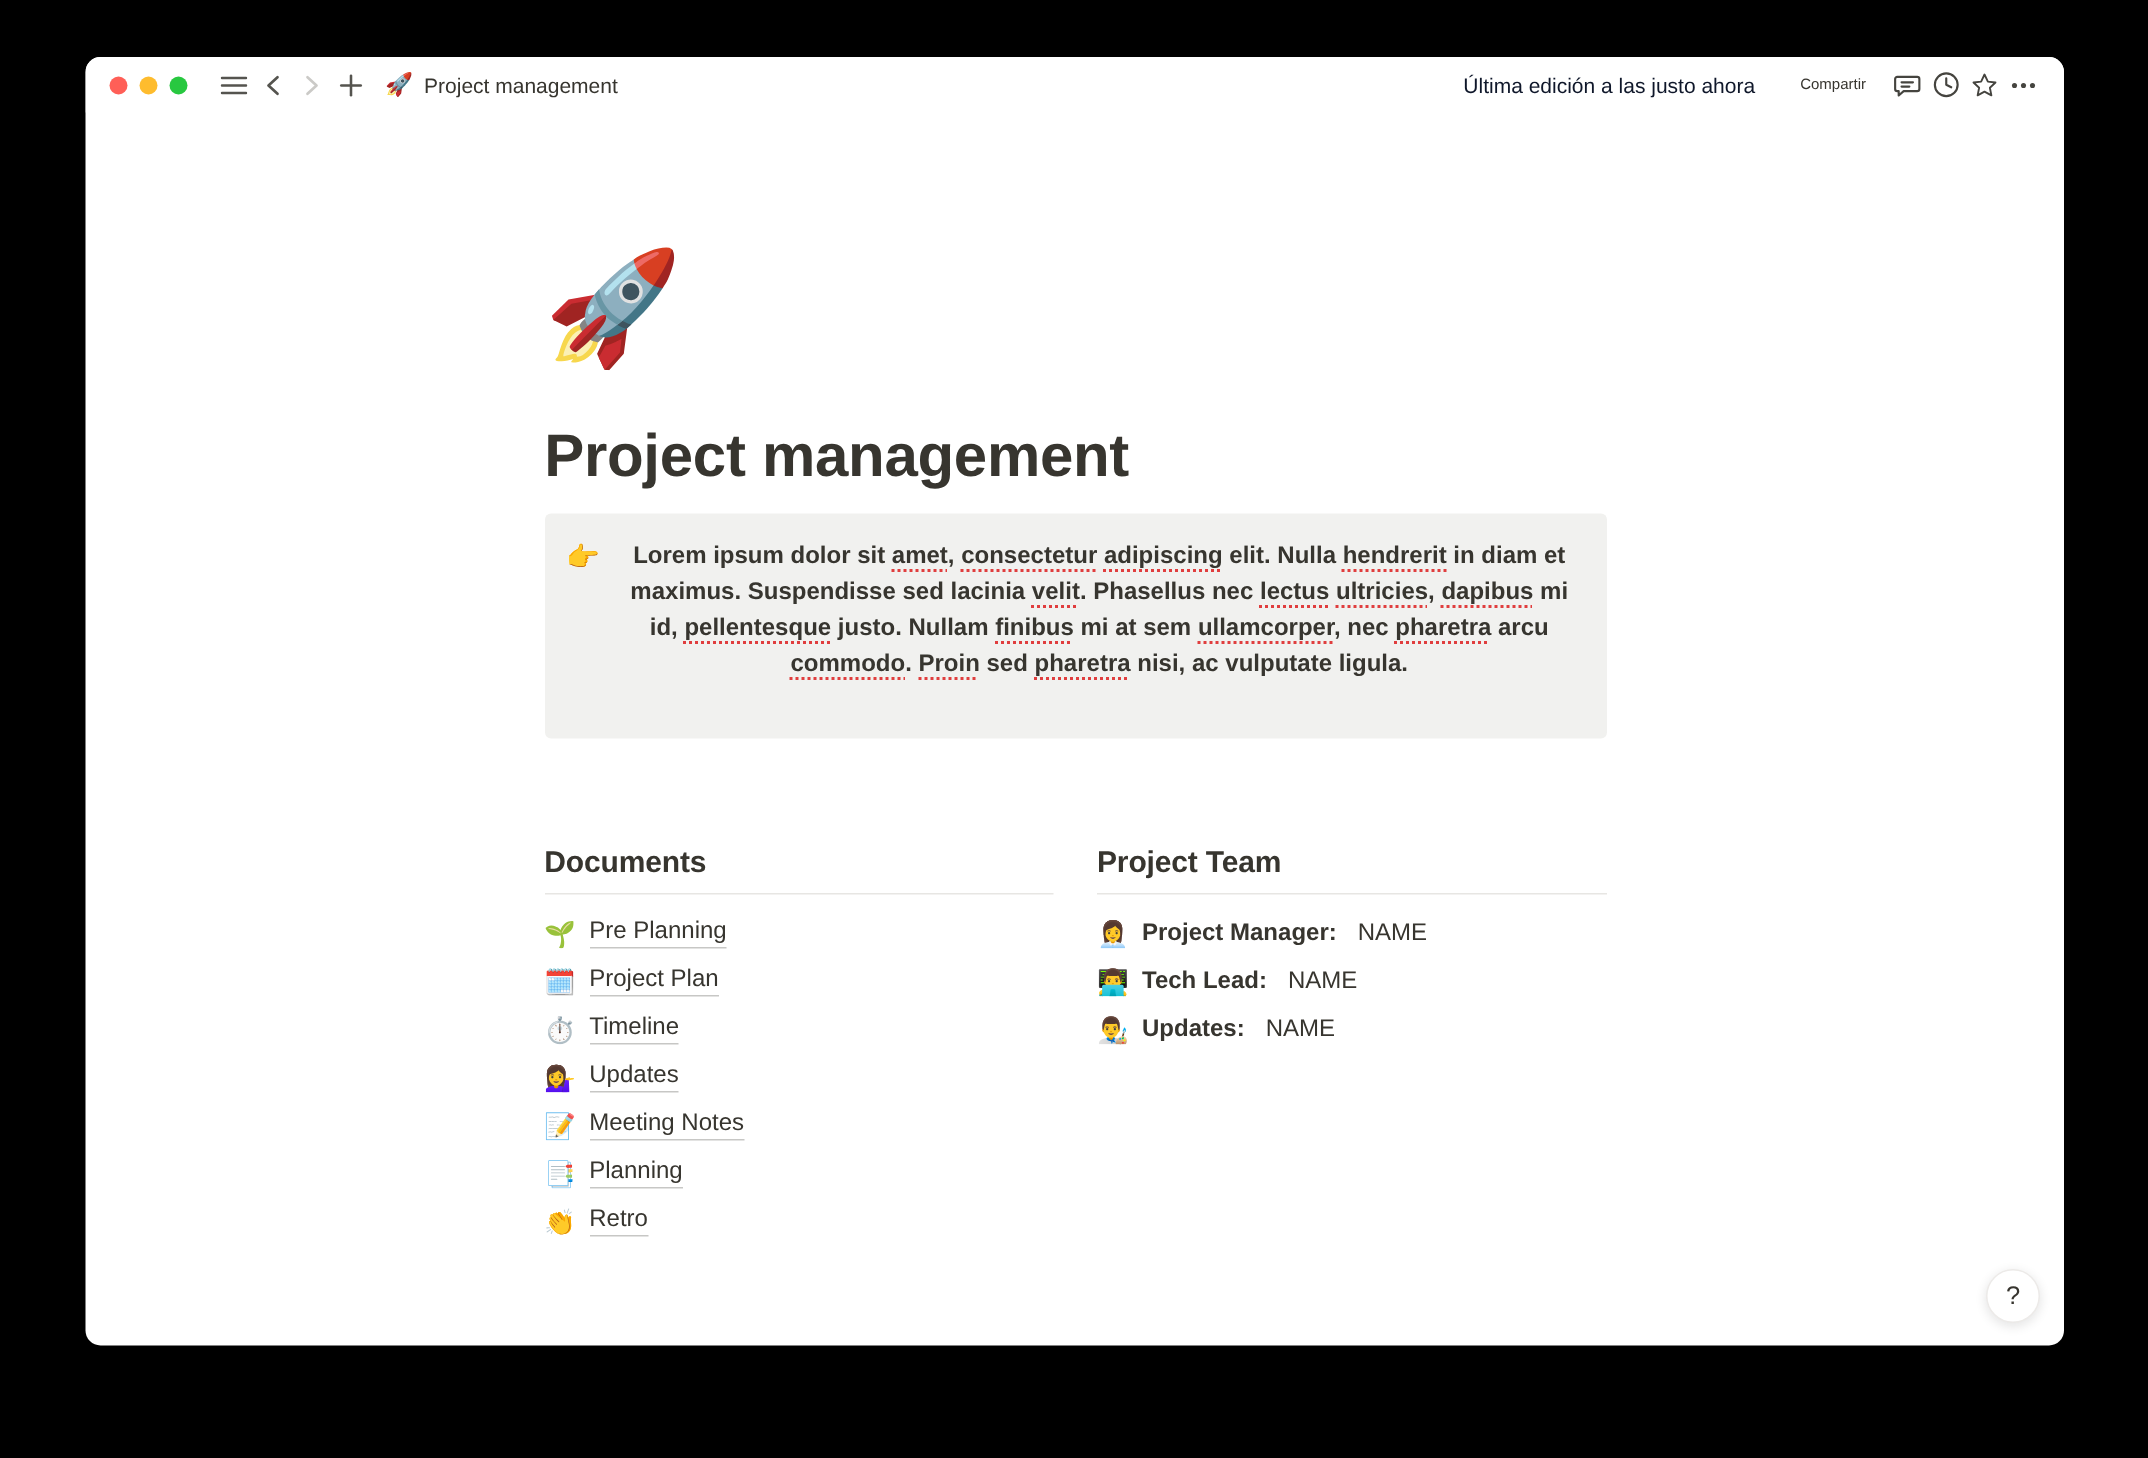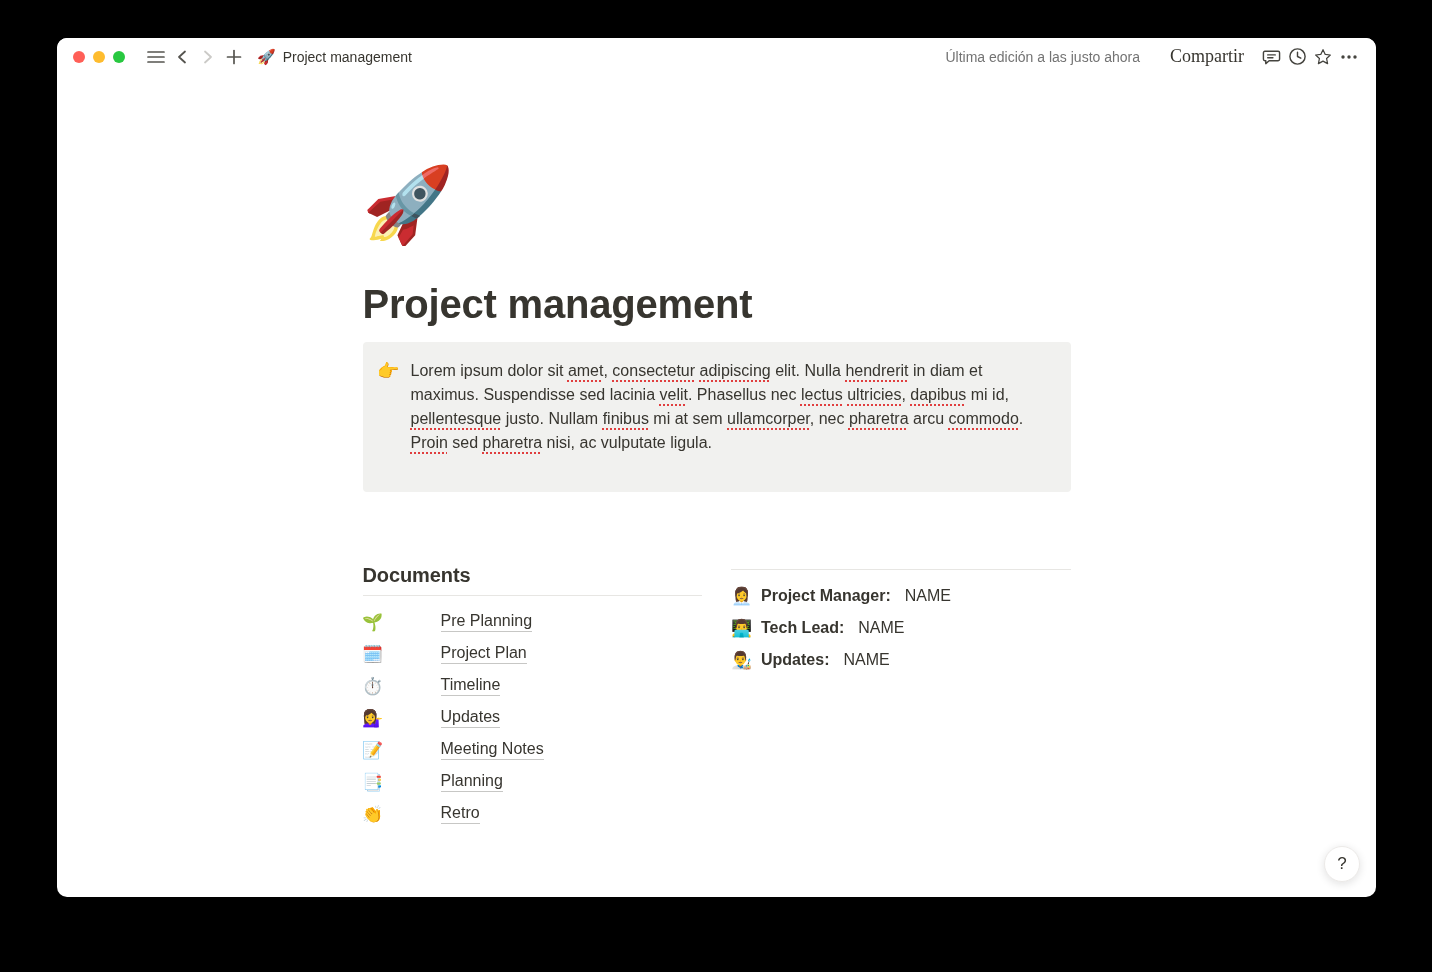--- a/index.html
+++ b/index.html
@@ -24,58 +24,57 @@
   .tl.green { background: #28c840; }
   .tb-btn {
     background: none; border: none; padding: 0; display: flex; align-items: center;
     justify-content: center; width: 26px; height: 26px; cursor: pointer; border-radius: 4px;
   }
   .tb-btn svg { display: block; }
   .tb-title { display: flex; align-items: center; gap: 7px; margin-left: 10px; }
   .tb-title .emoji { font-size: 15px; line-height: 1; }
   .tb-title .txt { font-size: 14px; color: #37352f; }
   .tb-spacer { flex: 1; }
-  .tb-edited { font-size: 14px; color: #737373; margin-right: 22px; white-space: nowrap; }
+  .tb-edited { font-size: 14px; color: #0f172a; margin-right: 22px; white-space: nowrap; }
   .tb-share {
-    background: none; border: none; font-family: Liberation Serif, serif; font-size: 18px; color: #37352f;
+    background: none; border: none; font-family: Liberation Sans, sans-serif; font-size: 10px; color: #37352f;
     padding: 4px 8px; border-radius: 4px; cursor: pointer; margin-right: 6px;
   }
   .tb-icons { display: flex; align-items: center; }
 
   
   .content { height: calc(100% - 37px); overflow: auto; }
   .page { width: 708px; margin: 0 auto; padding-bottom: 80px; }
   .page-icon { margin-top: 93px; font-size: 74px; line-height: 1; width: 78px; cursor: pointer; }
   .page-title { margin-top: 38px; font-size: 40px; line-height: 48px; font-weight: 700; letter-spacing: -0.2px; }
 
   .callout {
     margin-top: 14px; background: #f1f1ef; border-radius: 4px;
     padding: 17px 16px 16px 14px; display: flex; gap: 10px; min-height: 150px;
   }
   .callout-icon { font-size: 18px; line-height: 24px; flex-shrink: 0; width: 24px; text-align: center; cursor: pointer; }
   .callout-text { font-size: 16px; line-height: 24px; }
   .callout-heading { font-weight: 700; }
-  .callout-body { font-weight: 400; }
+  .callout-body { font-weight: 700; text-align: center; }
   .misspelled {
     text-decoration: underline dotted #e03e3e;
     text-decoration-thickness: 2px;
     text-underline-offset: 3.5px;
   }
 
   .columns { margin-top: 70px; display: grid; grid-template-columns: 1fr 1fr; gap: 29px; }
   .col h2 { font-size: 20px; line-height: 26px; font-weight: 700; letter-spacing: -0.1px; }
   .divider { border: none; border-top: 1px solid #e7e6e3; margin: 7px 0 10px 0; }
 
   .row { display: flex; align-items: center; gap: 9px; height: 32px; font-size: 16px; }
   .row .emoji { font-size: 17px; line-height: 1; width: 21px; text-align: center; flex-shrink: 0; }
   .link-row { cursor: pointer; }
   .link-text {
     border-bottom: 1px solid rgba(55,53,47,0.28); padding-bottom: 1px;
     color: #37352f;
-    margin-left: 48px;
   }
   .team-label { font-weight: 700; }
   .team-value { font-weight: 400; margin-left: 5px; }
 
   .help-btn {
     position: absolute; left: 1267px; top: 808px; width: 36px; height: 36px;
     border-radius: 50%; background: #fff; border: 1px solid #eceae8;
     box-shadow: 0 2px 8px rgba(15,15,15,0.12); cursor: pointer;
     font-size: 17px; color: #37352f; font-family: inherit;
     display: flex; align-items: center; justify-content: center;
@@ -215,20 +214,21 @@
                 <span class="emoji">📑</span>
                 <span class="link-text">Planning</span>
               </div>
               <div class="row link-row">
                 <span class="emoji">👏</span>
                 <span class="link-text">Retro</span>
               </div>
             </div>
         </div>
         <div class="col">
+          <h2>Project Team</h2>
           <hr class="divider">
           <div>
               <div class="row">
                 <span class="emoji">👩‍💼</span>
                 <span class="team-label">Project Manager:</span>
                 <span class="team-value">NAME</span>
               </div>
               <div class="row">
                 <span class="emoji">👨‍💻</span>
                 <span class="team-label">Tech Lead:</span>

